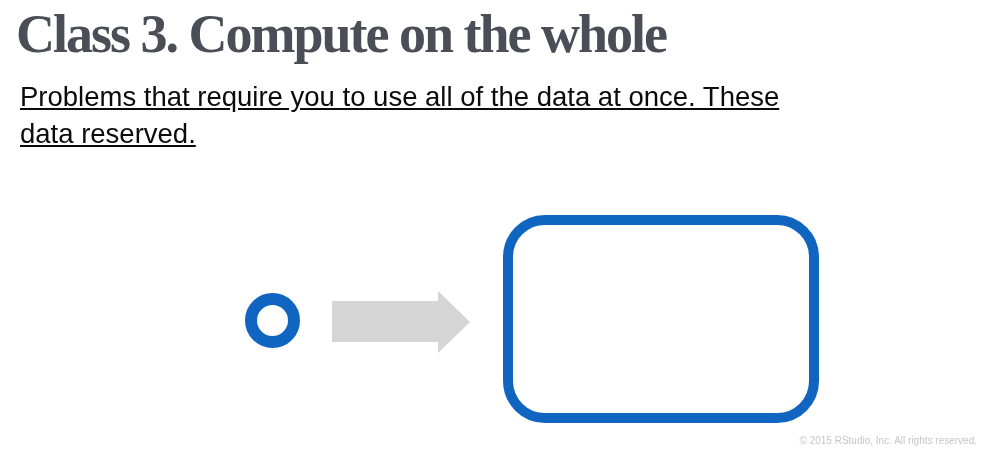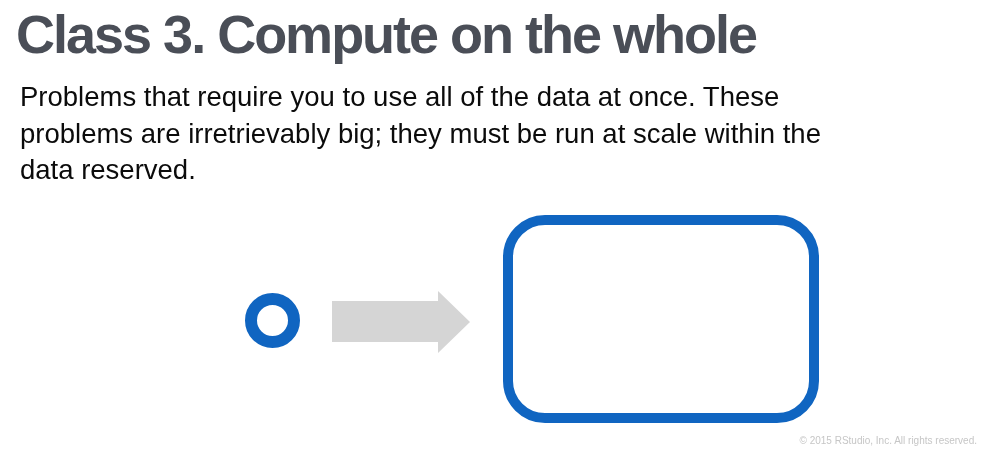--- a/index.html
+++ b/index.html
@@ -17,36 +17,37 @@
     height: 452px;
     background: #ffffff;
     overflow: hidden;
     font-family: "Liberation Sans", sans-serif;
   }
   .slide-title {
     position: absolute;
     left: 16px;
     top: 0px;
     width: 950px;
-    font-family: Liberation Sans, sans-serif;
+    font-family: Liberation Serif, serif;
     font-weight: bold;
     font-size: 54px;
     line-height: 68px;
     letter-spacing: -2px;
     color: var(--title-gray);
     white-space: nowrap;
   }
   .slide-body {
     position: absolute;
     left: 20px;
     top: 79px;
     width: 940px;
     font-size: 27.5px;
     line-height: 36.5px;
     color: var(--body-black);
+    text-decoration: underline;
   }
   .body-line { white-space: nowrap; }
   .shape-circle {
     position: absolute;
     left: 245px;
     top: 293px;
     width: 55px;
     height: 55px;
     border: 12px solid var(--accent-blue);
     border-radius: 50%;
@@ -82,21 +83,20 @@
 </style>
 </head>
 <body>
 
 <div class="slide">
 
   <h1 class="slide-title">Class 3. Compute on the whole</h1>
 
   <div class="slide-body">
     <div class="body-line">Problems that require you to use all of the data at once. These</div>
-    <div class="body-line">problems are irretrievably big; they must be run at scale within the</div>
     <div class="body-line">data reserved.</div>
   </div>
 
   <div class="diagram">
     <div class="shape-circle"></div>
 
     <svg class="shape-arrow" viewBox="0 0 138 62" preserveAspectRatio="none" aria-hidden="true">
       <polygon points="0,10 106,10 106,0 138,31 106,62 106,51 0,51"></polygon>
     </svg>
 

